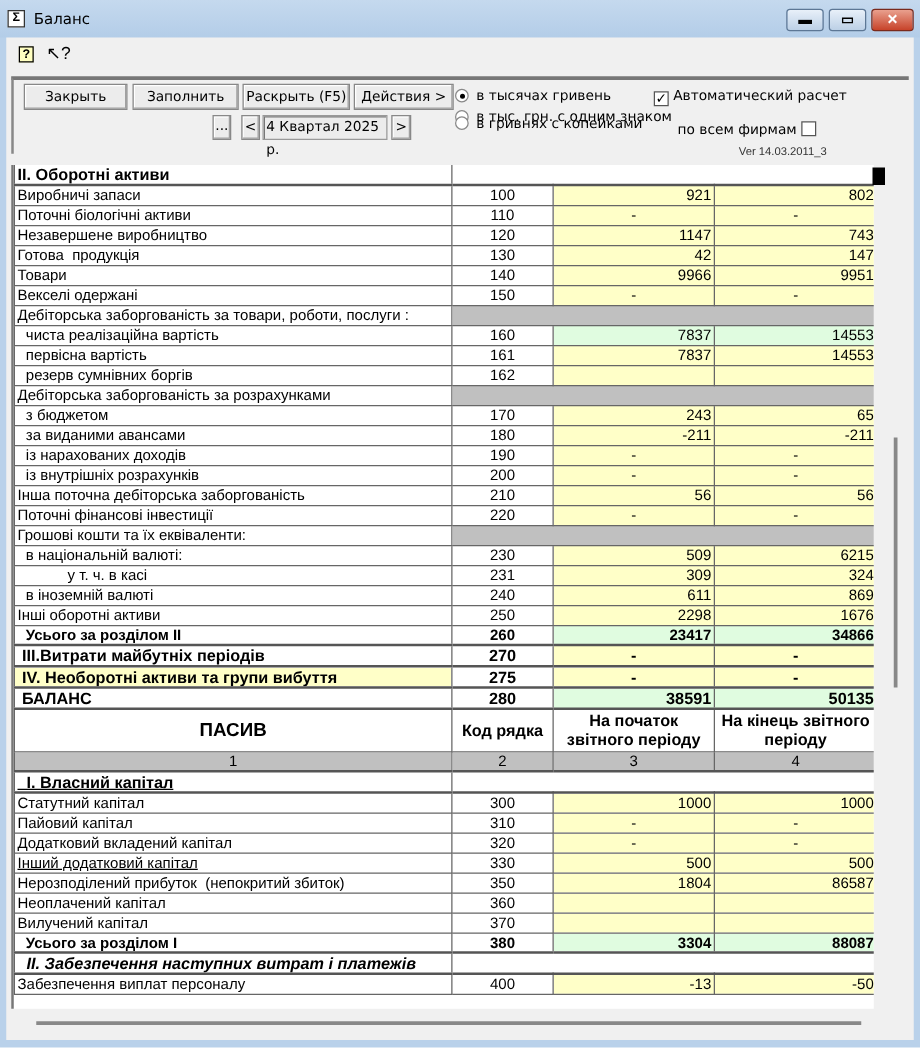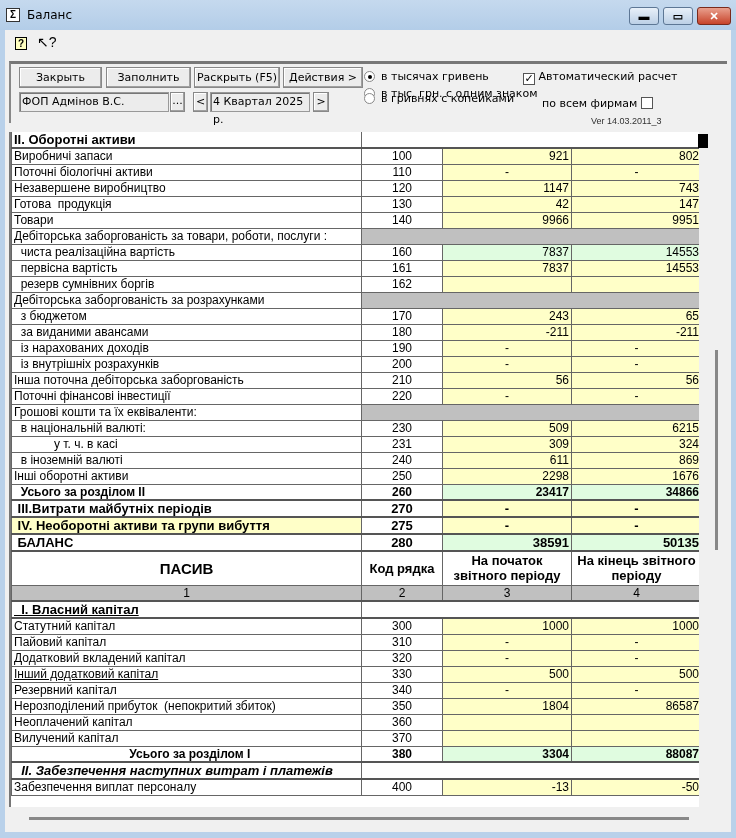--- a/index.html
+++ b/index.html
@@ -61,21 +61,20 @@
   <div class="helpbar">
     <div class="help1">?</div>
     <div class="help2">↖?</div>
   </div>
 
   <div class="panel">
     <div class="btn" style="left:8px;top:3px;width:83px">Закрыть</div>
     <div class="btn" style="left:95px;top:3px;width:85px">Заполнить</div>
     <div class="btn" style="left:183px;top:3px;width:86px">Раскрыть (F5)</div>
     <div class="btn" style="left:272px;top:3px;width:80px">Действия &gt;</div>
-    <div class="field" style="left:8px;top:28px;width:150px">ФОП Адмінов В.С.</div>
     <div class="btn" style="left:159px;top:28px;width:15px;height:20px;line-height:16px">...</div>
     <div class="btn" style="left:182px;top:28px;width:15px;height:20px;line-height:18px">&lt;</div>
     <div class="field" style="left:199px;top:28px;width:100px">4 Квартал 2025 р.</div>
     <div class="btn" style="left:302px;top:28px;width:16px;height:20px;line-height:18px">&gt;</div>
 
     <div class="radio" style="left:353px;top:6px"><span class="dot on"></span><span>в тысячах гривень</span></div>
     <div class="radio" style="left:353px;top:23px"><span class="dot"></span><span>в тыс. грн. с одним знаком</span></div>
     <div class="radio" style="left:353px;top:28px"><span class="dot"></span><span>в гривнях с копейками</span></div>
 
     <div class="radio" style="left:512px;top:6px"><span class="chk">✓</span> <span>Автоматический расчет</span></div>
@@ -120,20 +119,26 @@
             <td class="y r">42</td>
             <td class="y r">147</td>
           </tr>
           <tr>
             <td style="white-space: pre;">Товари</td>
             <td class="c">140</td>
             <td class="y r">9966</td>
             <td class="y r">9951</td>
           </tr>
           <tr>
+            <td style="white-space: pre;">Векселі одержані</td>
+            <td class="c">150</td>
+            <td class="y c">-</td>
+            <td class="y c">-</td>
+          </tr>
+          <tr>
             <td>Дебіторська заборгованість за товари, роботи, послуги :</td>
             <td colspan="3" class="gr"></td>
           </tr>
           <tr>
             <td style="white-space: pre;">  чиста реалізаційна вартість</td>
             <td class="c">160</td>
             <td class="g r">7837</td>
             <td class="g r">14553</td>
           </tr>
           <tr>
@@ -274,45 +279,39 @@
             <td class="y c">-</td>
             <td class="y c">-</td>
           </tr>
           <tr>
             <td style="white-space: pre; text-decoration: underline;">Інший додатковий капітал</td>
             <td class="c">330</td>
             <td class="y r">500</td>
             <td class="y r">500</td>
           </tr>
           <tr>
-            <td style="white-space: pre;">Резервний капітал</td>
-            <td class="c">340</td>
-            <td class="y c">-</td>
-            <td class="y c">-</td>
-          </tr>
-          <tr>
             <td style="white-space: pre;">Нерозподілений прибуток  (непокритий збиток)</td>
             <td class="c">350</td>
             <td class="y r">1804</td>
             <td class="y r">86587</td>
           </tr>
           <tr>
             <td style="white-space: pre;">Неоплачений капітал</td>
             <td class="c">360</td>
             <td class="y r"></td>
             <td class="y r"></td>
           </tr>
           <tr>
             <td style="white-space: pre;">Вилучений капітал</td>
             <td class="c">370</td>
             <td class="y r"></td>
             <td class="y r"></td>
           </tr>
           <tr class="b tt">
-            <td style="white-space: pre; text-align: center;">  Усього за розділом I</td>
+            <td style="white-space: pre;">  Усього за розділом I</td>
             <td class="c">380</td>
             <td class="g r">3304</td>
             <td class="g r">88087</td>
           </tr>
           <tr class="h tt">
             <td style="white-space: pre; font-style: italic;">  II. Забезпечення наступних витрат і платежів</td>
             <td colspan="3"></td>
           </tr>
           <tr>
             <td style="white-space: pre;">Забезпечення виплат персоналу</td>

